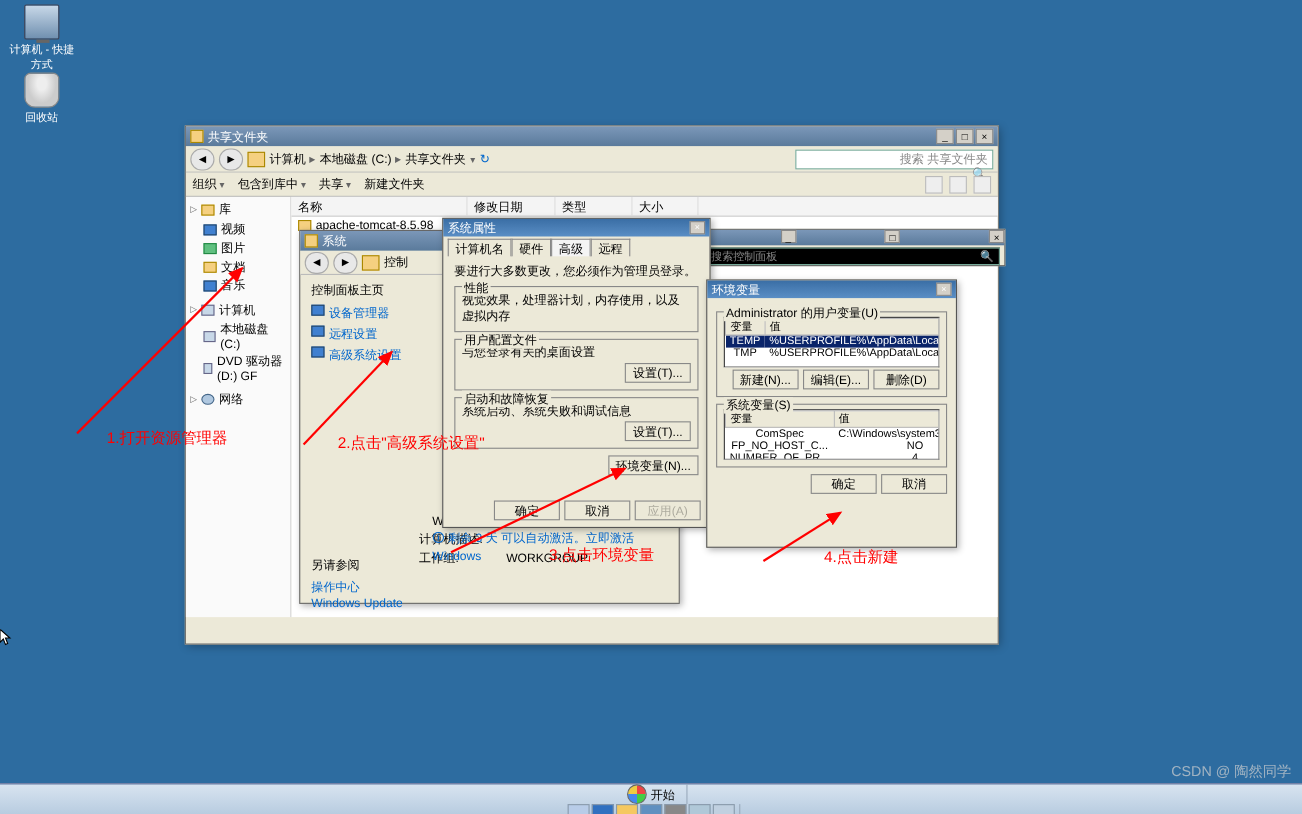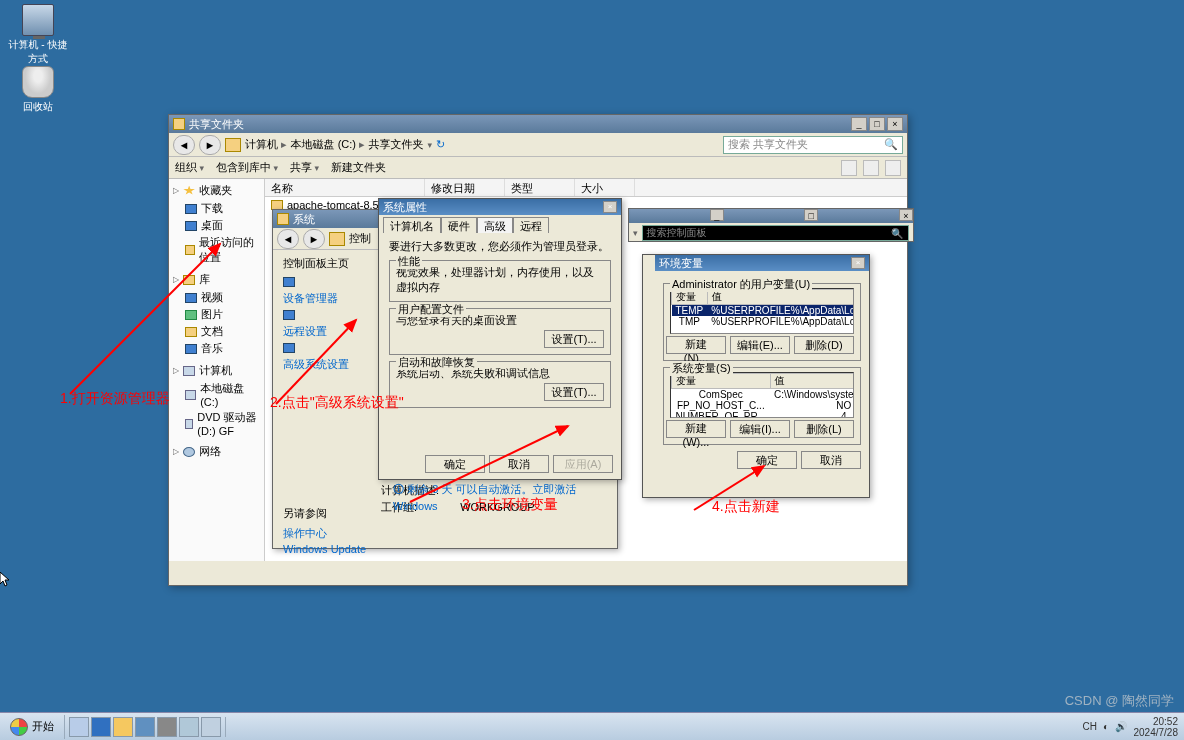--- a/index.html
+++ b/index.html
@@ -19,21 +19,21 @@
 .titlebar-btns { margin-left: auto; display: flex; gap: 2px; }
 .titlebar-btn { width: 16px; height: 14px; background: #d4d0c8; border: 1px solid #888; font-size: 9px; text-align: center; line-height: 12px; color: #000; cursor: pointer; }
 .toolbar1 { height: 24px; background: #ece9d8; border-bottom: 1px solid #bbb; display: flex; align-items: center; padding: 0 4px; gap: 4px; }
 .nav-btn { width: 22px; height: 20px; background: #e8e8e8; border: 1px solid #aaa; border-radius: 11px; font-size: 11px; text-align: center; line-height: 18px; cursor: pointer; }
 .addr-icon { width: 16px; height: 14px; background: #f5d080; border: 1px solid #a80; }
 .breadcrumb { font-size: 11px; color: #000; display: flex; gap: 4px; }
 .breadcrumb span::after { content: " ▸"; color: #666; }
 .breadcrumb span:last-child::after { content: ""; }
 .addr-arrow { font-size: 9px; color: #666; }
 .addr-refresh { font-size: 11px; color: #06c; }
-.search-box { margin-left: auto; width: 180px; height: 18px; border: 1px solid #7a9; background: #fff; font-size: 11px; padding: 0 4px; display: flex; align-items: center; color: #888; }
+.search-box { margin-left: auto; width: 180px; height: 18px; border: 1px solid #7a9; background: #fff; font-size: 11px; padding: 0 4px; display: flex; align-items: flex-end; color: #888; flex-direction: column; }
 .search-icon { margin-left: auto; color: #06c; }
 .toolbar2 { height: 22px; background: #ece9d8; border-bottom: 1px solid #bbb; display: flex; align-items: center; padding: 0 6px; gap: 12px; font-size: 11px; }
 .toolbar2 .tb-item::after { content: " ▾"; font-size: 9px; color: #666; }
 .toolbar2-right { margin-left: auto; display: flex; gap: 6px; }
 .tb-small { width: 16px; height: 16px; border: 1px solid #bbb; background: #eee; }
 .explorer-body { display: flex; height: calc(100% - 64px - 24px); }
 .sidebar { width: 96px; background: #fafafa; border-right: 1px solid #ccc; font-size: 11px; overflow: hidden; }
 .sidebar-group { padding: 2px 4px; }
 .sidebar-hdr { display: flex; align-items: center; gap: 4px; padding: 2px 0; }
 .sidebar-hdr::before { content: "▷"; font-size: 8px; color: #666; }
@@ -49,65 +49,65 @@
 .col-headers { height: 18px; border-bottom: 1px solid #ccc; display: flex; font-size: 11px; background: #f4f4f4; }
 .col-headers > div { border-right: 1px solid #ddd; padding: 2px 6px; }
 .folder-item { display: flex; align-items: center; gap: 4px; font-size: 11px; padding: 2px 6px; }
 
 .statusbar { position: absolute; left: 0; bottom: 0; right: 0; height: 24px; background: #ece9d8; border-top: 1px solid #bbb; display: flex; align-items: center; padding: 0 8px; gap: 8px; font-size: 11px; }
 .sb-icon { width: 20px; height: 16px; background: #f5d080; border: 1px solid #a80; }
 
 
 .syswin { position: absolute; left: 272px; top: 209px; width: 346px; height: 340px; background: #ece9d8; border: 1px solid #666; box-shadow: 2px 2px 6px rgba(0,0,0,.3); }
 .sys-sidebar { position: absolute; left: 0; top: 42px; width: 104px; font-size: 11px; }
-.sys-sidebar .link { color: #06c; padding: 2px 10px; display: flex; gap: 4px; cursor: pointer; flex-direction: column; }
+.sys-sidebar .link { color: #06c; padding: 2px 10px; display: flex; gap: 4px; cursor: pointer; }
 .sys-sidebar .hdr { color: #000; padding: 4px 10px; }
 .sys-sidebar .other { position: absolute; top: 250px; left: 0; width: 100%; }
 .sys-sidebar .other .link2 { color: #06c; padding: 1px 10px; font-size: 11px; }
 .sys-main { position: absolute; left: 108px; top: 42px; right: 6px; font-size: 11px; }
 .sys-main .info-row { padding: 1px 0; }
 .sys-activate { position: absolute; left: 120px; bottom: 36px; font-size: 11px; }
 .sys-activate .act-link { color: #06c; }
 
 
-.sysprop { position: absolute; left: 378px; top: 198px; width: 244px; height: 282px; background: #ece9d8; border: 1px solid #555; box-shadow: 2px 2px 6px rgba(0,0,0,.3); }
+.sysprop { position: absolute; left: 402px; top: 198px; width: 244px; height: 282px; background: #ece9d8; border: 1px solid #555; box-shadow: 2px 2px 6px rgba(0,0,0,.3); }
 .dlg-title { height: 16px; background: linear-gradient(#3a6ea5, #5a8ec5); color: #fff; font-size: 11px; padding: 0 4px; display: flex; align-items: center; }
 .dlg-close { margin-left: auto; width: 14px; height: 12px; background: #d4d0c8; border: 1px solid #888; font-size: 8px; text-align: center; line-height: 10px; cursor: pointer; }
 .tabs { height: 18px; display: flex; font-size: 11px; padding: 2px 4px 0; gap: 0; }
 .tab { padding: 1px 6px; background: #ece9d8; border: 1px solid #888; border-bottom: none; cursor: pointer; }
 .tab.active { background: #f4f4f4; }
 .dlg-body { padding: 6px 10px; font-size: 11px; }
 .groupbox { border: 1px solid #888; margin: 6px 0; padding: 4px 6px 6px; position: relative; }
 .groupbox .gb-title { position: absolute; top: -7px; left: 6px; background: #ece9d8; padding: 0 2px; font-size: 11px; }
 .dlg-btn { min-width: 60px; height: 18px; font-size: 11px; background: #ece9d8; border: 1px solid #888; cursor: pointer; padding: 0 6px; }
 .btn-row { display: flex; justify-content: flex-end; gap: 4px; margin-top: 2px; }
 .dlg-footer { position: absolute; bottom: 6px; right: 8px; display: flex; gap: 4px; }
 
 
-.envdlg { position: absolute; left: 642px; top: 254px; width: 228px; height: 244px; background: #ece9d8; border: 1px solid #555; box-shadow: 2px 2px 6px rgba(0,0,0,.3); padding-left: 12px; }
+.envdlg { position: absolute; left: 642px; top: 254px; width: 228px; height: 244px; background: #ece9d8; border: 1px solid #555; box-shadow: 2px 2px 6px rgba(0,0,0,.3); }
 .env-body { padding: 6px 8px; font-size: 10px; }
 .listbox { border: 1px inset #888; background: #fff; height: 46px; overflow: hidden; font-family: monospace; font-size: 10px; }
 .listbox table { width: 100%; border-collapse: collapse; }
 .listbox th { background: #ece9d8; border: 1px solid #bbb; font-weight: normal; text-align: left; padding: 0 4px; font-size: 10px; }
 .listbox td { padding: 0 4px; white-space: nowrap; text-align: center; }
 .listbox tr.selected { background: #0a246a; color: #fff; }
 
 
 .cp-search { position: absolute; left: 628px; top: 208px; width: 286px; height: 34px; background: #ece9d8; border: 1px solid #666; }
 .cp-search .cp-titlebar { height: 14px; background: linear-gradient(#7b97b8,#5a7a9b); display:flex; }
 .cp-search .cp-titlebar .titlebar-btn { margin-left:auto; width:14px; height:12px;}
 .cp-search-row { display:flex; align-items:center; gap:4px; padding:2px 4px; font-size:11px; }
 .cp-search-box { flex:1; height:16px; border:1px solid #7a9; background:#000000; padding:0 4px; display:flex; align-items:center; color:#888; font-size:10px;}
 
 
-.anno-text { position: absolute; color: #f00; font-size: 14px; font-weight: 500; pointer-events: none; }
+.anno-text { position: absolute; color: #f00; font-size: 14px; font-weight: 500; pointer-events: none; margin-left: 37px; }
 .arrow-svg { position: absolute; pointer-events: none; }
 
 
-.taskbar { position: absolute; left: 0; bottom: 0; width: 100%; height: 28px; background: linear-gradient(#d8e4f0, #b8cce0); border-top: 1px solid #88a; display: flex; align-items: center; }
+.taskbar { position: absolute; left: 0; bottom: 0; width: 100%; height: 28px; background: linear-gradient(#d8e4f0, #b8cce0); border-top: 1px solid #88a; display: flex; align-items: center; flex-direction: column; }
 .start-btn { height: 24px; padding: 0 10px; display: flex; align-items: center; gap: 4px; font-size: 11px; cursor: pointer; border-right: 1px solid #9ab; }
 .start-orb { width: 18px; height: 18px; border-radius: 50%; background: conic-gradient(#e44 0 25%, #4c4 0 50%, #48e 0 75%, #ec4 0); border: 1px solid #666; }
 .task-quick { display: flex; gap: 2px; padding: 0 4px; border-right: 1px solid #9ab; }
 .task-quick .qi { width: 20px; height: 20px; border: 1px solid #89a; background: #cde; cursor: pointer; }
 .tray { margin-left: auto; display: flex; align-items: center; gap: 6px; padding: 0 6px; font-size: 10px; color: #333; }
 .tray-time { text-align: right; line-height: 1.1; }
 .watermark { position:absolute; right:10px; bottom:30px; color:#d0d0d0; font-size:13px; opacity:.7; pointer-events:none;}
 
 .cursor-img { position:absolute; left:0; top:572px; width:12px; height:16px; }
 .cursor-img svg { width:100%; height:100%; }
@@ -158,38 +158,20 @@
     <div class="toolbar2-right">
       <div class="tb-small"></div>
       <div class="tb-small"></div>
       <div class="tb-small"></div>
     </div>
   </div>
   <div class="explorer-body">
     <div class="sidebar">
       <div class="sidebar-group">
         <div class="sidebar-hdr">
-            <span class="mini-icon i-star"></span>
-            <span>收藏夹</span>
-          </div>
-        <div class="sidebar-item">
-            <span class="mini-icon i-blue"></span>
-            <span>下载</span>
-          </div>
-        <div class="sidebar-item">
-            <span class="mini-icon i-blue"></span>
-            <span>桌面</span>
-          </div>
-        <div class="sidebar-item">
-            <span class="mini-icon i-folder"></span>
-            <span>最近访问的位置</span>
-          </div>
-      </div>
-      <div class="sidebar-group">
-        <div class="sidebar-hdr">
             <span class="mini-icon i-folder"></span>
             <span>库</span>
           </div>
         <div class="sidebar-item">
             <span class="mini-icon i-blue"></span>
             <span>视频</span>
           </div>
         <div class="sidebar-item">
             <span class="mini-icon i-green"></span>
             <span>图片</span>
@@ -324,20 +306,23 @@
           <button class="dlg-btn">设置(T)...</button>
         </div>
     </div>
     <div class="groupbox">
       <div class="gb-title">启动和故障恢复</div>
       <div>系统启动、系统失败和调试信息</div>
       <div class="btn-row">
           <button class="dlg-btn">设置(T)...</button>
         </div>
     </div>
+    <div class="btn-row">
+        <button class="dlg-btn">环境变量(N)...</button>
+      </div>
   </div>
   <div class="dlg-footer">
     <button class="dlg-btn">确定</button>
     <button class="dlg-btn">取消</button>
     <button class="dlg-btn" disabled="">应用(A)</button>
   </div>
 </div>
 
 <div class="envdlg">
   <div class="dlg-title">
@@ -389,25 +374,20 @@
                 <td>NO</td>
               </tr>
           <tr>
                 <td>NUMBER_OF_PR...</td>
                 <td>4</td>
               </tr>
 
         </tbody>
           </table>
       </div>
-      <div class="btn-row">
-        <button class="dlg-btn">新建(W)...</button>
-        <button class="dlg-btn">编辑(I)...</button>
-        <button class="dlg-btn">删除(L)</button>
-      </div>
     </div>
     <div class="btn-row" style="margin-top:6px;">
       <button class="dlg-btn">确定</button>
       <button class="dlg-btn">取消</button>
     </div>
   </div>
 </div>
 
 <svg class="arrow-svg" style="left:60px; top:234px;" width="180" height="170">
   <defs>

